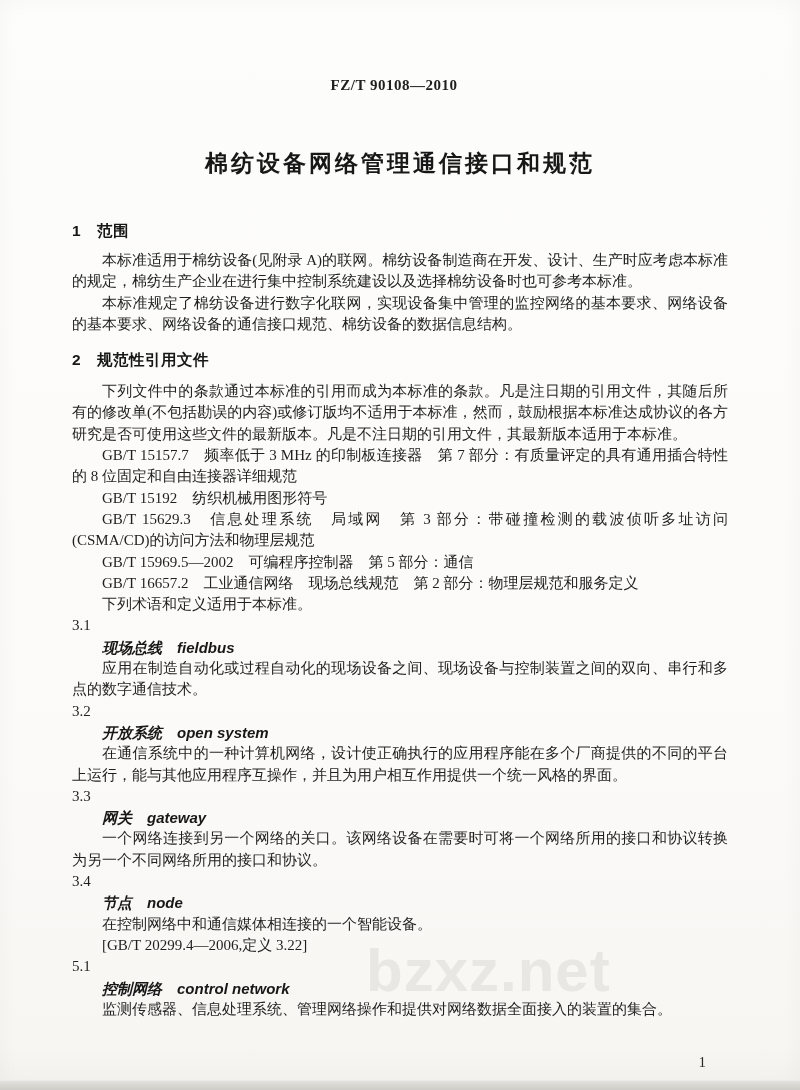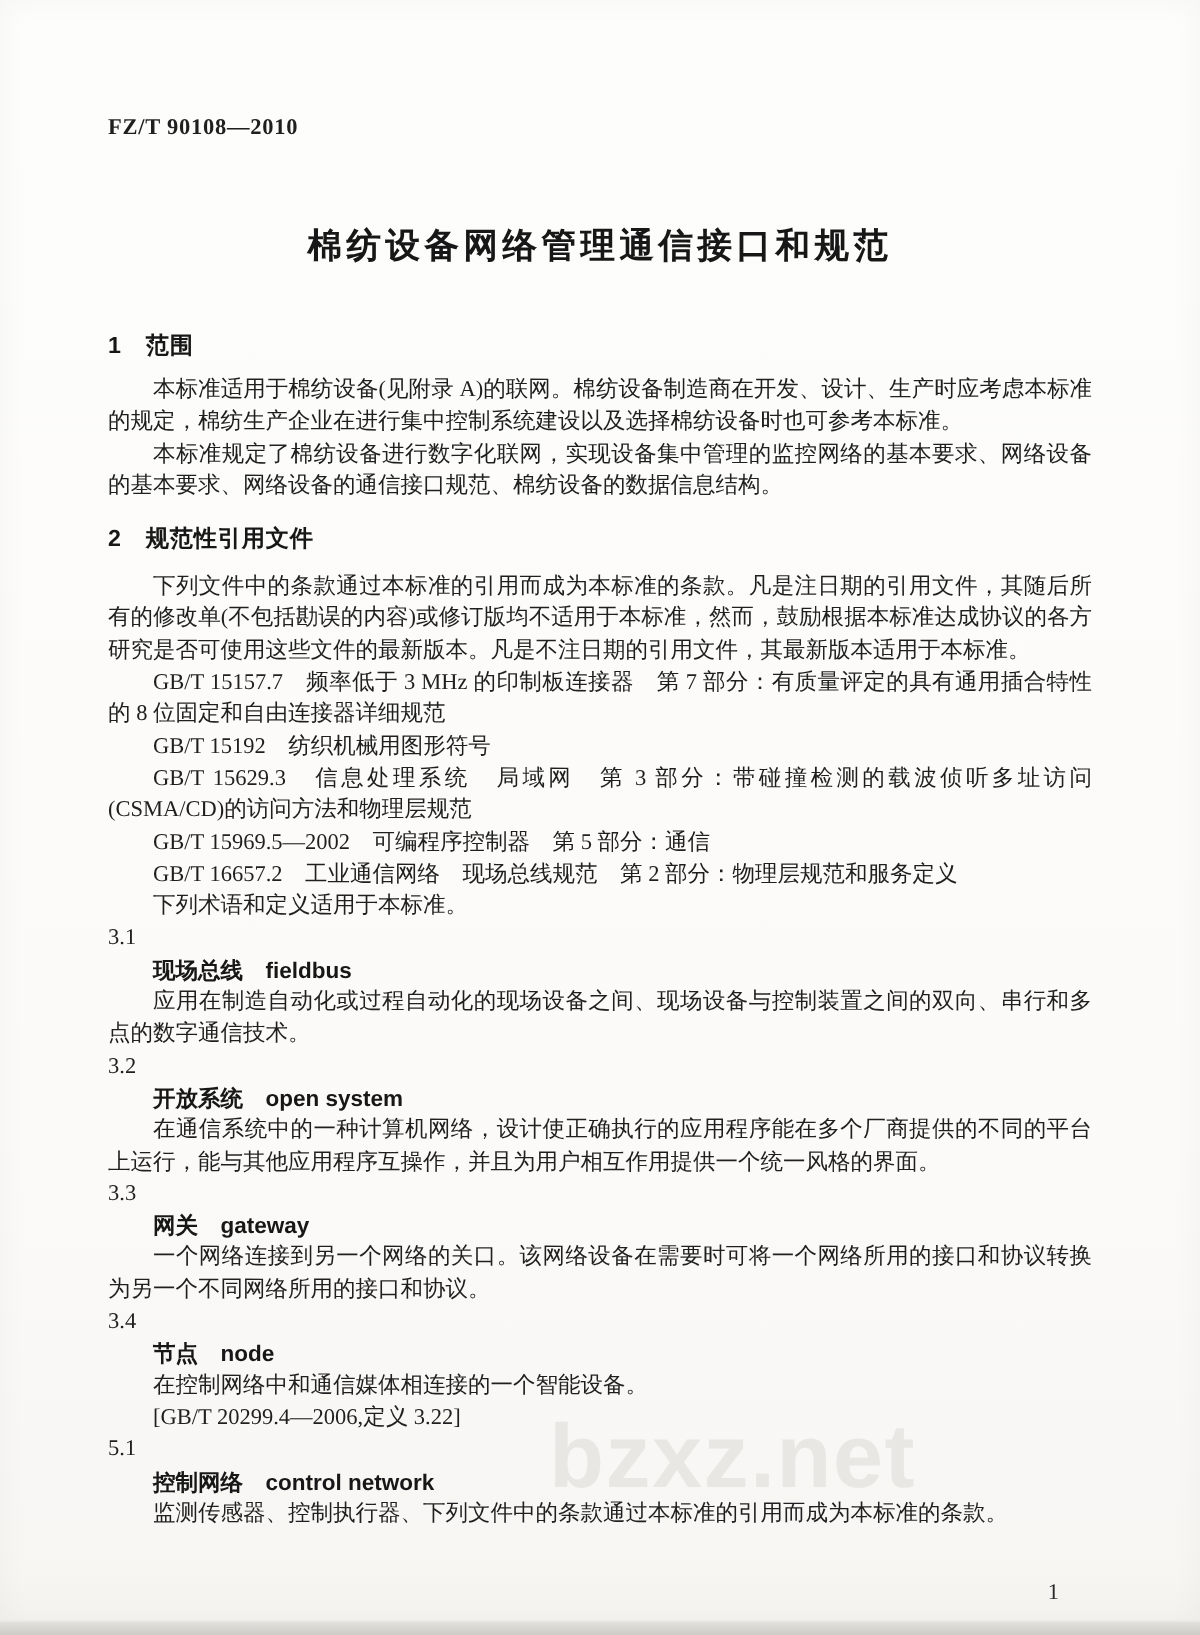--- a/index.html
+++ b/index.html
@@ -30,21 +30,21 @@
     letter-spacing: 1px;
     color: #e8e7e3;
     user-select: none;
   }
   .content {
     position: relative;
     z-index: 1;
     padding: 76px 72px 0 72px;
   }
   .doc-code {
-    text-align: left;
+    text-align: center;
     padding-right: 12px;
     font-weight: bold;
     font-size: 15px;
     line-height: 18px;
     letter-spacing: 0.5px;
   }
   .doc-title {
     margin: 54px 0 0 0;
     text-align: center;
     font-family: "Liberation Sans", "DejaVu Sans", sans-serif;
@@ -74,20 +74,21 @@
     text-align: justify;
     color: #1f1f1f;
   }
   .indent { text-indent: 2em; }
   .term-num { text-align: left; }
   .term-name {
     text-indent: 2em;
     font-family: "Liberation Sans", "DejaVu Sans", sans-serif;
     font-weight: bold;
     color: #171717;
+    font-style: italic;
   }
   .page-number {
     position: absolute;
     z-index: 1;
     right: 94px;
     top: 1053px;
     font-size: 15px;
     line-height: 18px;
     color: #2a2a2a;
   }
@@ -149,21 +150,21 @@
     <div>
       <p class="term-num">3.4</p>
       <p class="term-name">节点　node</p>
       <p class="indent">在控制网络中和通信媒体相连接的一个智能设备。</p>
       <p class="indent">[GB/T 20299.4—2006,定义 3.22]</p>
     </div>
 
     <div>
       <p class="term-num">5.1</p>
       <p class="term-name">控制网络　control network</p>
-      <p class="indent">监测传感器、控制执行器、下列文件中的条款通过本标准的引用而成为本标准的条款。</p>
+      <p class="indent">监测传感器、信息处理系统、管理网络操作和提供对网络数据全面接入的装置的集合。</p>
     </div>
 
   </div>
 
   <div class="page-number">1</div>
 
   <div class="scan-edge"></div>
 
 </div>
 

